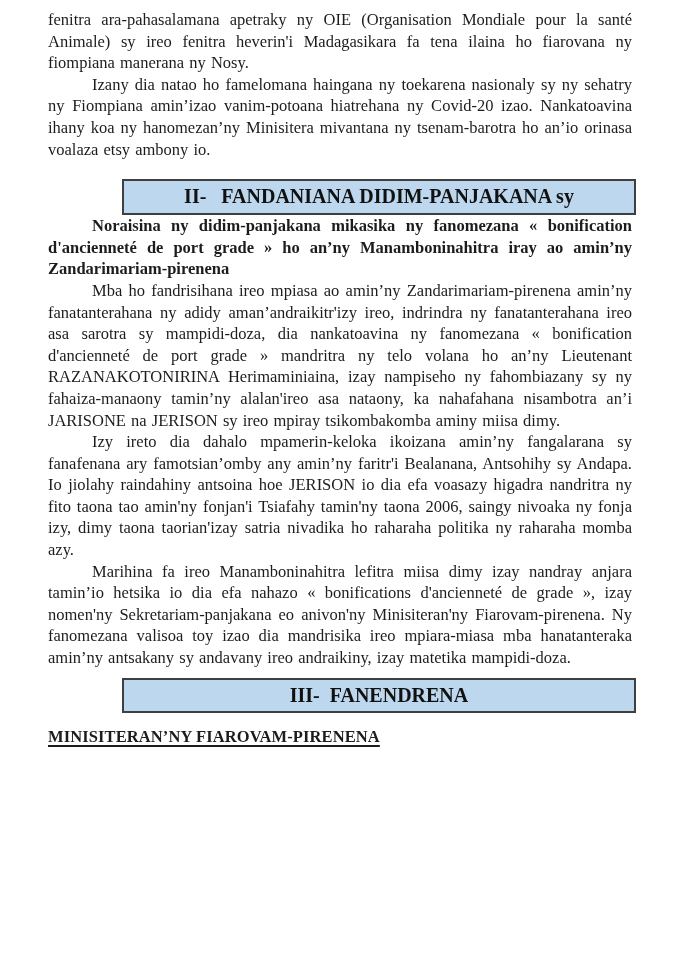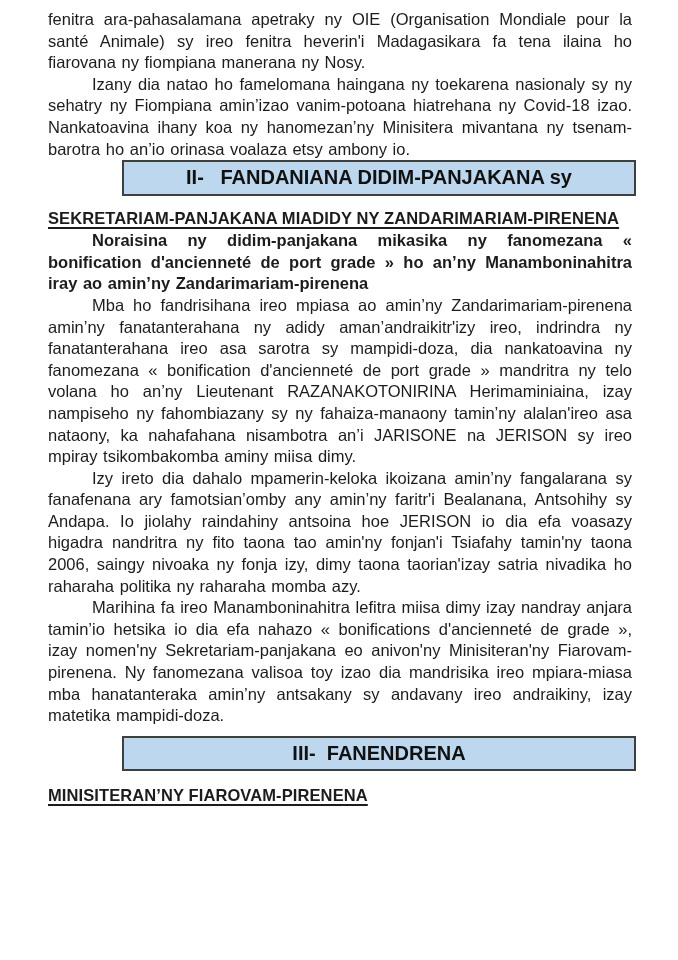--- a/index.html
+++ b/index.html
@@ -8,21 +8,21 @@
     padding: 0;
     width: 678px;
     height: 960px;
     background: #ffffff;
     overflow: hidden;
   }
   .page {
     width: 678px;
     height: 868px;
     padding: 9px 46px 0 48px;
-    font-family: Liberation Sans, sans-serif;
+    font-family: Liberation Serif, serif;
     color: var(--text, #1c1c1c);
   }
   .body-par {
     margin: 0;
     font-size: 16.5px;
     line-height: 21.6px;
     text-align: justify;
     word-spacing: 1px;
   }
   .indent { text-indent: 44px; }
@@ -30,20 +30,21 @@
   .section-box {
     width: 514px;
     margin-left: 74px;
     background: var(--box-fill, #bdd7ee);
     border: 2px solid var(--box-border, #3f3f3f);
     text-align: center;
     font-weight: bold;
     color: #111;
   }
   .box-2line {
+    margin-top: 19px;
     font-size: 20px;
     line-height: 27px;
     padding: 2px 20px 3px;
   }
   .box-1line {
     margin-top: 9px;
     font-size: 20px;
     line-height: 28px;
     padding: 1px 4px 2px;
   }
@@ -59,27 +60,26 @@
   }
   .sub-heading.mt-lg { margin: 14px 0 7px; }
 </style>
 </head>
 <body>
 
 <div class="page">
 
   <p class="body-par">fenitra ara-pahasalamana apetraky ny OIE (Organisation Mondiale pour la santé Animale) sy ireo fenitra heverin'i Madagasikara fa tena ilaina ho fiarovana ny fiompiana manerana ny Nosy.</p>
 
-  <p class="body-par indent">Izany dia natao ho famelomana haingana ny toekarena nasionaly sy ny sehatry ny Fiompiana amin’izao vanim-potoana hiatrehana ny Covid-18 izao. Nankatoavina ihany koa ny hanomezan’ny Minisitera mivantana ny tsenam-barotra ho an’io orinasa voalaza etsy ambony io.</p>
+  <p class="body-par indent">Izany dia natao ho famelomana haingana ny toekarena nasionaly sy ny sehatry ny Fiompiana amin’izao vanim-potoana hiatrehana ny Covid-20 izao. Nankatoavina ihany koa ny hanomezan’ny Minisitera mivantana ny tsenam-barotra ho an’io orinasa voalaza etsy ambony io.</p>
 
   <div class="section-box box-2line">
     <div>II-&nbsp;&nbsp;&nbsp;FANDANIANA DIDIM-PANJAKANA sy</div>
   </div>
 
-  <h2 class="sub-heading">SEKRETARIAM-PANJAKANA MIADIDY NY ZANDARIMARIAM-PIRENENA</h2>
 
   <p class="body-par bold indent">Noraisina ny didim-panjakana mikasika ny fanomezana « bonification d'ancienneté de port grade » ho an’ny Manamboninahitra iray ao amin’ny Zandarimariam-pirenena</p>
 
   <p class="body-par indent">Mba ho fandrisihana ireo mpiasa ao amin’ny Zandarimariam-pirenena amin’ny fanatanterahana ny adidy aman’andraikitr'izy ireo, indrindra ny fanatanterahana ireo asa sarotra sy mampidi-doza, dia nankatoavina ny fanomezana « bonification d'ancienneté de port grade » mandritra ny telo volana ho an’ny Lieutenant RAZANAKOTONIRINA Herimaminiaina, izay nampiseho ny fahombiazany sy ny fahaiza-manaony tamin’ny alalan'ireo asa nataony, ka nahafahana nisambotra an’i JARISONE na JERISON sy ireo mpiray tsikombakomba aminy miisa dimy.</p>
 
   <p class="body-par indent">Izy ireto dia dahalo mpamerin-keloka ikoizana amin’ny fangalarana sy fanafenana ary famotsian’omby any amin’ny faritr'i Bealanana, Antsohihy sy Andapa. Io jiolahy raindahiny antsoina hoe JERISON io dia efa voasazy higadra nandritra ny fito taona tao amin'ny fonjan'i Tsiafahy tamin'ny taona 2006, saingy nivoaka ny fonja izy, dimy taona taorian'izay satria nivadika ho raharaha politika ny raharaha momba azy.</p>
 
   <p class="body-par indent">Marihina fa ireo Manamboninahitra lefitra miisa dimy izay nandray anjara tamin’io hetsika io dia efa nahazo « bonifications d'ancienneté de grade », izay nomen'ny Sekretariam-panjakana eo anivon'ny Minisiteran'ny Fiarovam-pirenena. Ny fanomezana valisoa toy izao dia mandrisika ireo mpiara-miasa mba hanatanteraka amin’ny antsakany sy andavany ireo andraikiny, izay matetika mampidi-doza.</p>
 
   <div class="section-box box-1line">

